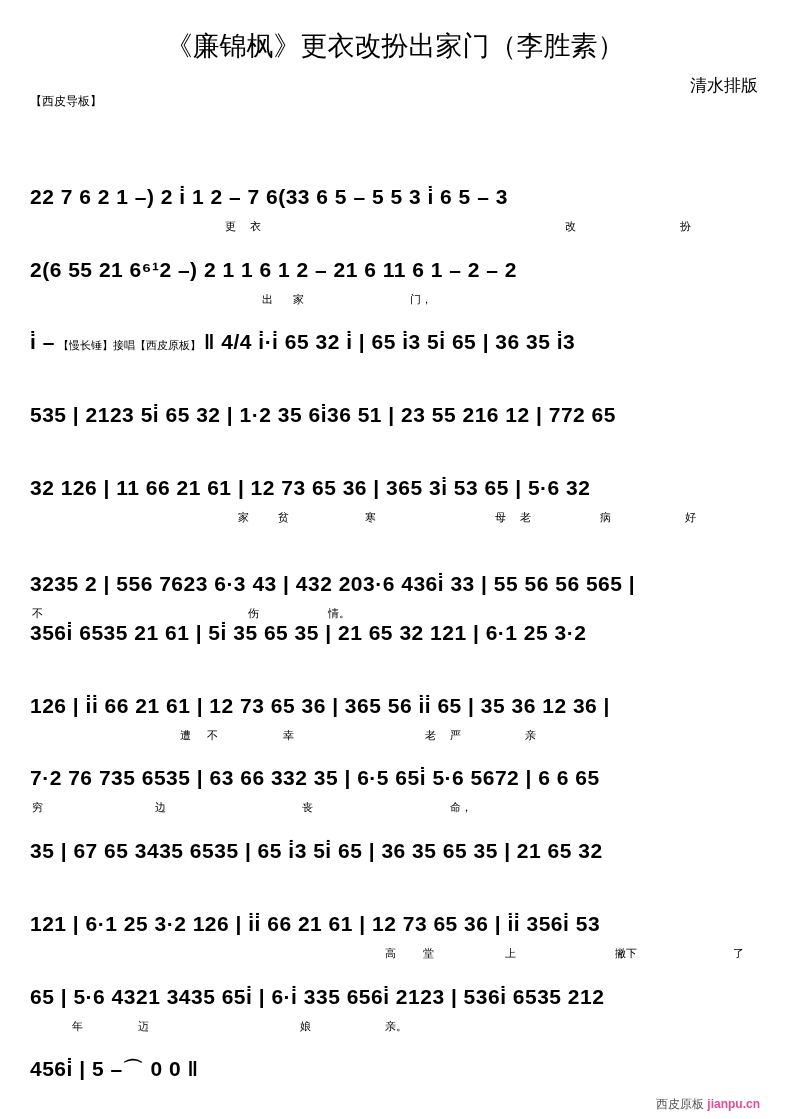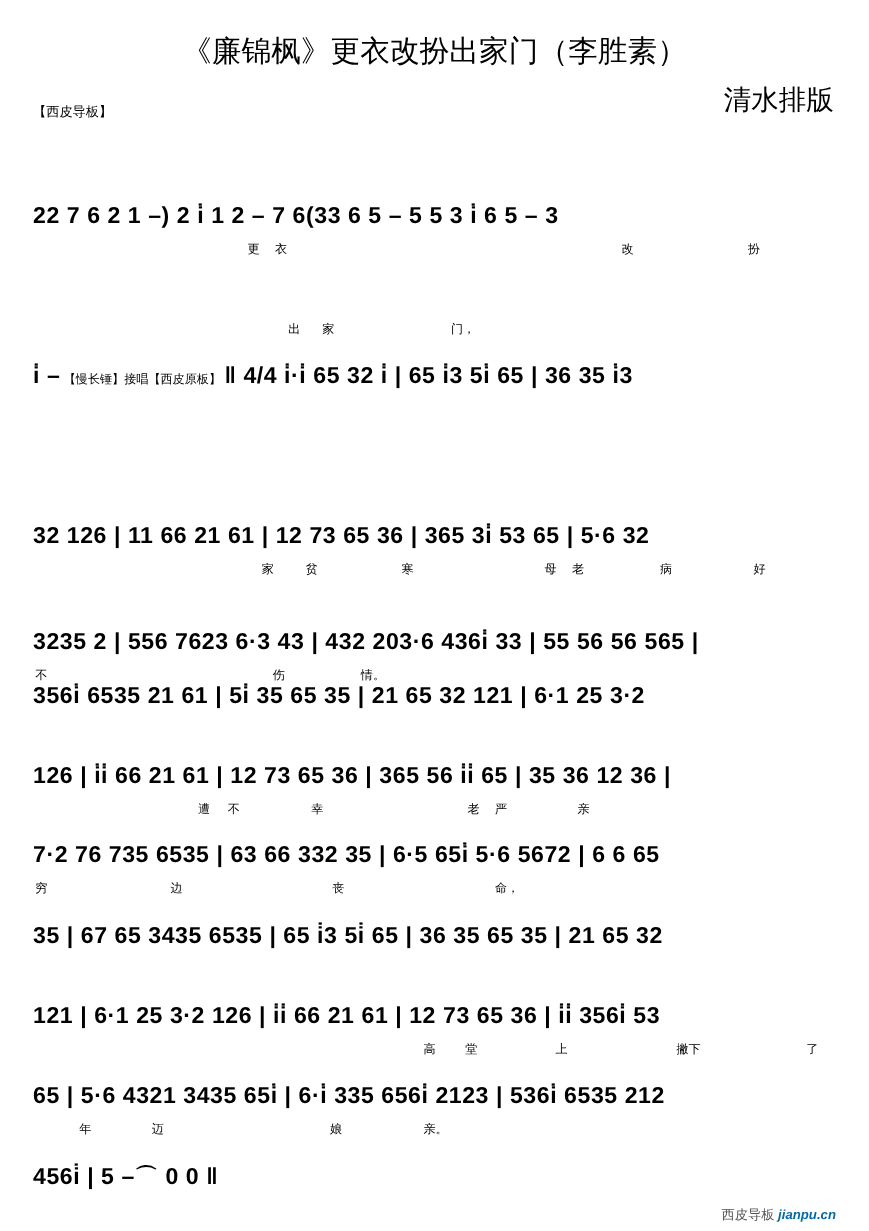--- a/index.html
+++ b/index.html
@@ -1,31 +1,31 @@
 <!DOCTYPE html>
 <html><head>
 <meta charset="utf-8">
 <style>
   html, body { margin: 0; padding: 0; background: #ffffff; }
   body { width: 790px; height: 1119px; position: relative; overflow: hidden;
          font-family: "Liberation Sans", "DejaVu Sans", sans-serif; color: #000; }
   .title { position: absolute; left: 0; width: 790px; top: 28px; text-align: center;
            font-size: 27px; letter-spacing: 0px; }
-  .arranger { position: absolute; right: 32px; top: 74px; font-size: 25px; }
+  .arranger { position: absolute; right: 32px; top: 74px; font-size: 17px; }
   .mode-label { position: absolute; left: 30px; top: 93px; font-size: 12px; }
   .row { position: absolute; left: 30px; right: 18px; height: 60px; }
   .notes { position: absolute; left: 0; top: 0; white-space: nowrap;
            font-family: "Liberation Sans Narrow", "Liberation Sans", sans-serif;
            font-weight: bold; font-size: 21px; letter-spacing: 0.5px;
            transform-origin: left top; }
   .lyrics { position: absolute; left: 0; top: 34px; height: 18px; width: 100%; font-size: 11px; }
   .lyric { position: absolute; top: 0; }
   .prefix { font-family: "Liberation Sans", sans-serif; font-weight: normal; font-size: 11px; letter-spacing: 0; }
   .watermark { position: absolute; right: 30px; bottom: 6px; font-size: 12px; color: #555; }
-  .watermark .dom { color: #0369a1; font-weight: bold; font-style: italic; }
+  .watermark .dom { color: #ec4899; font-weight: bold; }
 </style>
 </head>
 <body>
 
 <div class="title">《廉锦枫》更衣改扮出家门（李胜素）</div>
 <div class="arranger">清水排版</div>
 <div class="mode-label">【西皮导板】</div>
 
 <div id="score">
     <div class="row" style="top: 112px;">
@@ -34,31 +34,33 @@
     <div class="row" style="top: 185px;">
       <div class="notes"><span>22 7 6 2 1 –) 2 i̇ 1 2 – 7 6(33 6 5 – 5 5 3 i̇ 6 5 – 3</span></div>
       <div class="lyrics">
         <span class="lyric" style="left: 195px;">更</span>
         <span class="lyric" style="left: 220px;">衣</span>
         <span class="lyric" style="left: 535px;">改</span>
         <span class="lyric" style="left: 650px;">扮</span>
       </div>
     </div>
     <div class="row" style="top: 258px;">
+      <div class="notes"><span>2(6 55 21 6⁶¹2 –) 2 1 1 6 1 2 – 21 6 11 6 1 – 2 – 2</span></div>
       <div class="lyrics">
         <span class="lyric" style="left: 232px;">出</span>
         <span class="lyric" style="left: 263px;">家</span>
         <span class="lyric" style="left: 380px;">门，</span>
       </div>
     </div>
     <div class="row" style="top: 330px;">
       <div class="notes"><span>i̇ –</span><span class="prefix">      【慢长锤】接唱【西皮原板】      </span><span>‖ 4/4 i̇·i̇ 65 32 i̇ | 65 i̇3 5i̇ 65 | 36 35 i̇3</span></div>
       <div class="lyrics"></div>
     </div>
     <div class="row" style="top: 403px;">
+      <div class="notes"><span>535 | 2123 5i̇ 65 32 | 1·2 35 6i̇36 51 | 23 55 216 12 | 772 65</span></div>
       <div class="lyrics"></div>
     </div>
     <div class="row" style="top: 476px;">
       <div class="notes"><span>32 126 | 11 66 21 61 | 12 73 65 36 | 365 3i̇ 53 65 | 5·6 32</span></div>
       <div class="lyrics">
         <span class="lyric" style="left: 208px;">家</span>
         <span class="lyric" style="left: 248px;">贫</span>
         <span class="lyric" style="left: 335px;">寒</span>
         <span class="lyric" style="left: 465px;">母</span>
         <span class="lyric" style="left: 490px;">老</span>
@@ -121,15 +123,15 @@
         <span class="lyric" style="left: 355px;">亲。</span>
       </div>
     </div>
     <div class="row" style="top: 1055px; text-align: right;">
       <div class="notes"><span>456i̇ | 5 –⌒ 0 0 ‖</span></div>
       <div class="lyrics"></div>
     </div>
   </div>
 
 <div class="watermark">
-  <span>西皮导板</span>
+  <span>西皮原板</span>
   <span class="dom">jianpu.cn</span>
 </div>
 
 </body></html>

